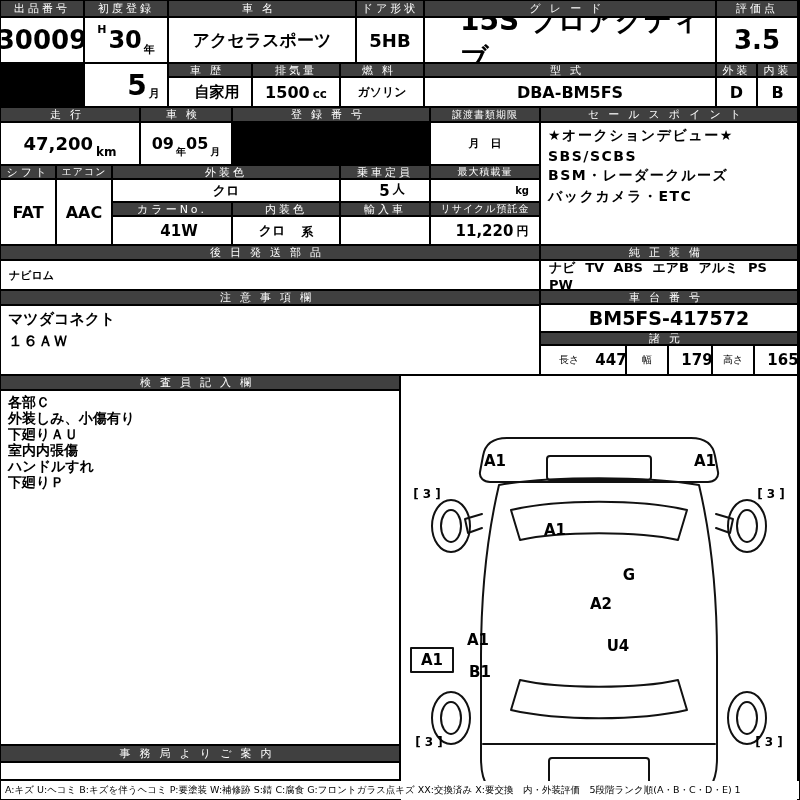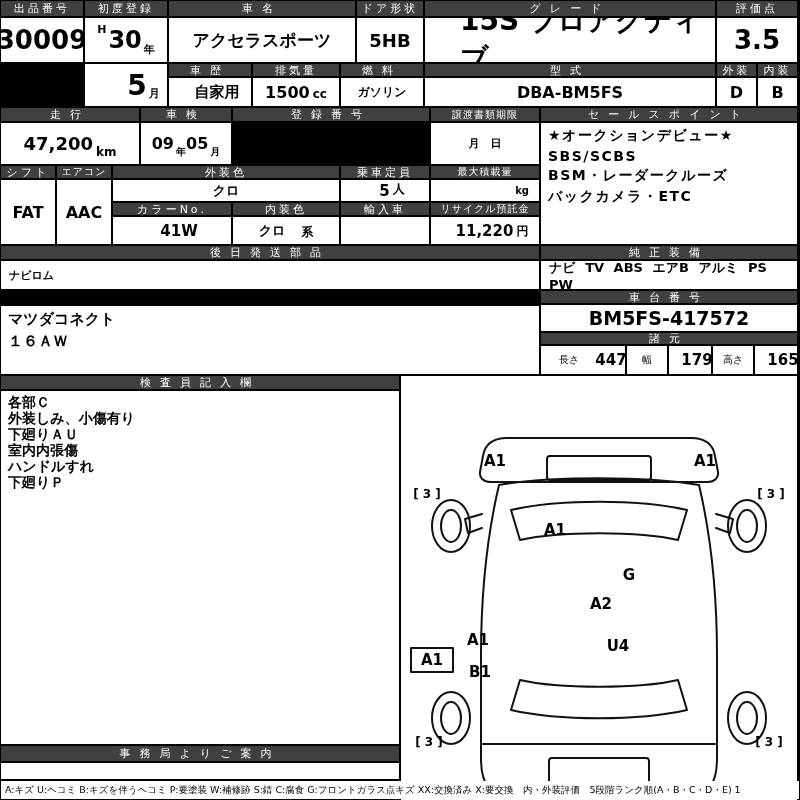--- a/index.html
+++ b/index.html
@@ -130,20 +130,21 @@
     <span class="fs15">11,220</span>
     <span class="unit" style="padding-bottom:4px">円</span>
   </div>
 
   <div class="c hd w" style="left:1px;top:246px;width:538px;height:13px">後日発送部品</div>
   <div class="c v fs11 left" style="left:1px;top:261px;width:538px;height:28px;padding-left:8px">ナビロム</div>
 
   <div class="c hd w" style="left:541px;top:246px;width:256px;height:13px">純正装備</div>
   <div class="c v fs13 left" style="left:541px;top:261px;width:256px;height:28px;padding-left:8px;word-spacing:5px">ナビ TV ABS エアB アルミ PS PW</div>
 
+  <div class="c hd w" style="left:1px;top:291px;width:538px;height:13px">注意事項欄</div>
   <div class="c v list fs15" style="left:1px;top:306px;width:538px;height:68px">
     <div>マツダコネクト</div>
     <div>１６ＡＷ</div>
   </div>
 
   <div class="c hd w" style="left:541px;top:291px;width:256px;height:12px">車台番号</div>
   <div class="c v" style="left:541px;top:305px;width:256px;height:26px;font-size:19px">BM5FS-417572</div>
   <div class="c hd w" style="left:541px;top:333px;width:256px;height:11px">諸元</div>
   <div class="c fs10" style="left:541px;top:346px;width:56px;height:28px">長さ</div>
   <div class="c v fs15" style="left:583px;top:346px;width:42px;height:28px">447</div>

